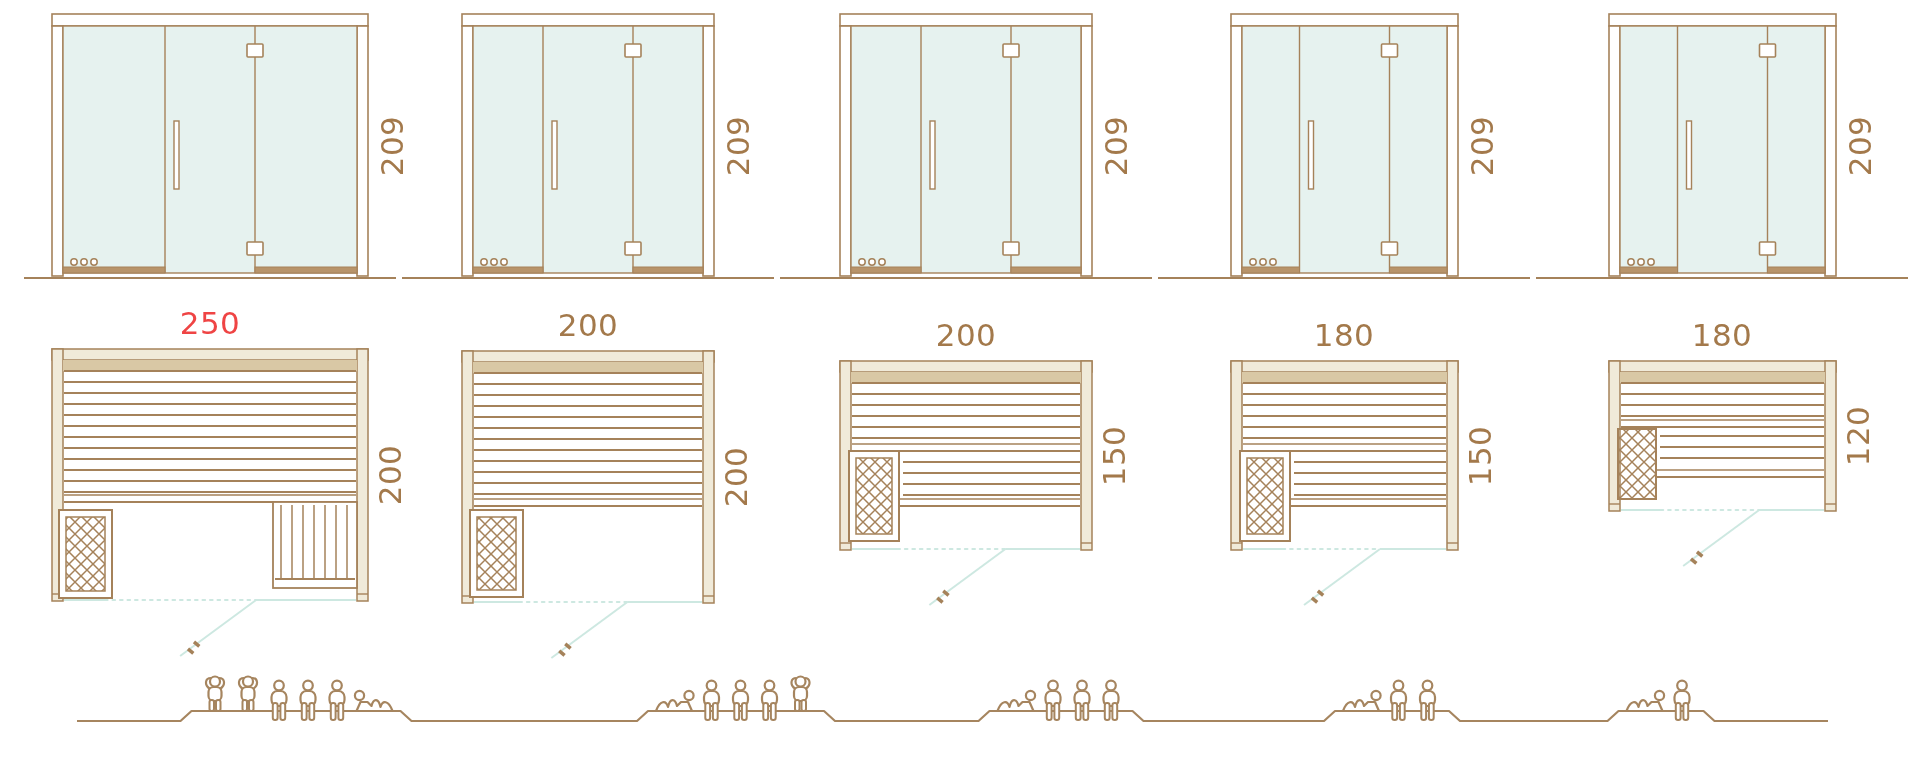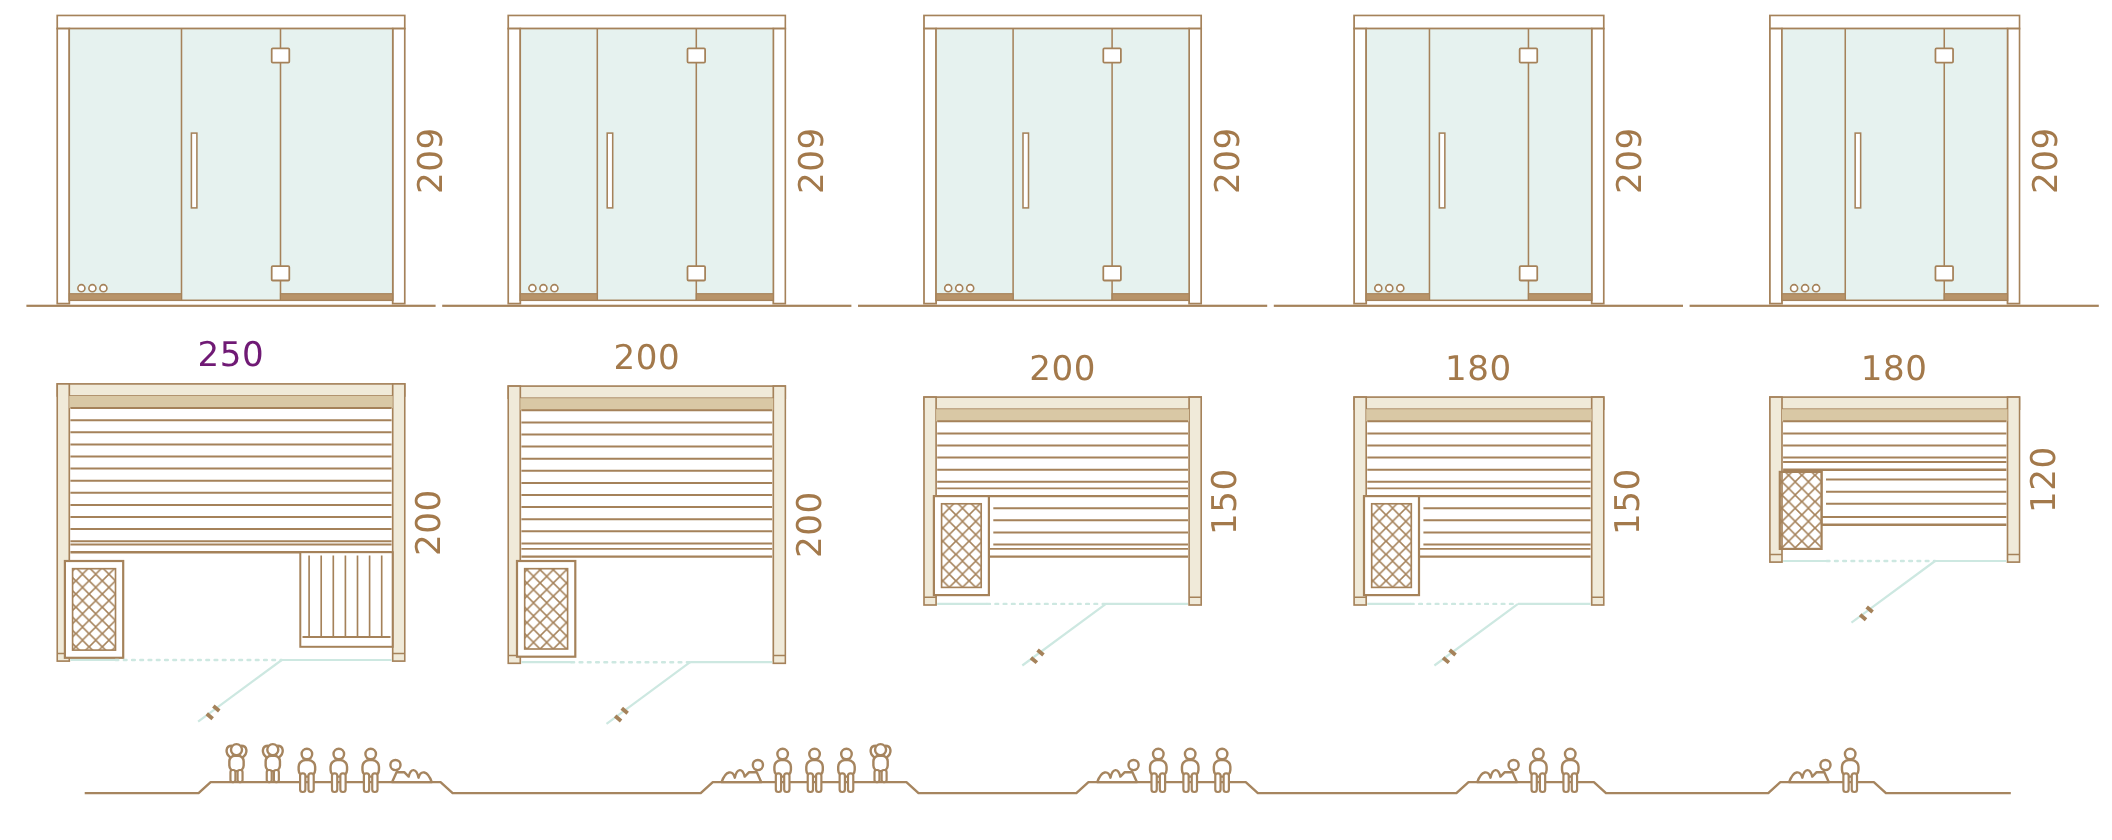--- a/index.html
+++ b/index.html
@@ -35,21 +35,21 @@
         <rect x="196" y="31" width="16" height="13" fill="#fff" stroke="#A5825A" stroke-width="1.6" rx="1"></rect>
         <rect x="196" y="229" width="16" height="13" fill="#fff" stroke="#A5825A" stroke-width="1.6" rx="1"></rect>
         <rect x="12" y="254" width="102" height="6" fill="#B8946A" stroke="#A5825A" stroke-width="1"></rect>
         <rect x="204" y="254" width="102" height="6" fill="#B8946A" stroke="#A5825A" stroke-width="1"></rect>
         <circle cx="23" cy="249" r="3.2" fill="#fff" stroke="#A5825A" stroke-width="1.5"></circle>
         <circle cx="33" cy="249" r="3.2" fill="#fff" stroke="#A5825A" stroke-width="1.5"></circle>
         <circle cx="43" cy="249" r="3.2" fill="#fff" stroke="#A5825A" stroke-width="1.5"></circle>
       </svg>
       <div class="abs baseline" style="left: 24px; top: 277px; width: 372px; border-top-color: rgb(165, 130, 90);"></div>
       <div class="abs dim dim-v" style="left: 342px; top: 129px; width: 100px; height: 34px; color: rgb(163, 121, 75);">209</div>
-      <div class="abs dim dim-w" style="left: 140px; top: 306px; width: 140px; color: #701a75;">250</div>
+      <div class="abs dim dim-w" style="left: 140px; top: 306px; width: 140px; color: #ef4444;">250</div>
       <svg class="abs" width="318" height="316" viewBox="0 0 318 316" style="left: 51px; top: 348px;">
         <rect x="1" y="1" width="316" height="11" fill="#F0EAD9" stroke="#A5825A" stroke-width="1.5"></rect>
         <rect x="1" y="1" width="11" height="252" fill="#F0EAD9" stroke="#A5825A" stroke-width="1.5"></rect>
         <rect x="306" y="1" width="11" height="252" fill="#F0EAD9" stroke="#A5825A" stroke-width="1.5"></rect>
         <line x1="1" y1="246" x2="12" y2="246" stroke="#A5825A" stroke-width="1.4"></line>
         <line x1="306" y1="246" x2="317" y2="246" stroke="#A5825A" stroke-width="1.4"></line>
         <rect x="12" y="12" width="294" height="11" fill="#D9C8A5"></rect>
         <line x1="13" y1="23" x2="305" y2="23" stroke="#A5825A" stroke-width="1.8"></line>
         <line x1="13" y1="34" x2="305" y2="34" stroke="#A5825A" stroke-width="1.8"></line>
         <line x1="13" y1="45" x2="305" y2="45" stroke="#A5825A" stroke-width="1.8"></line>

